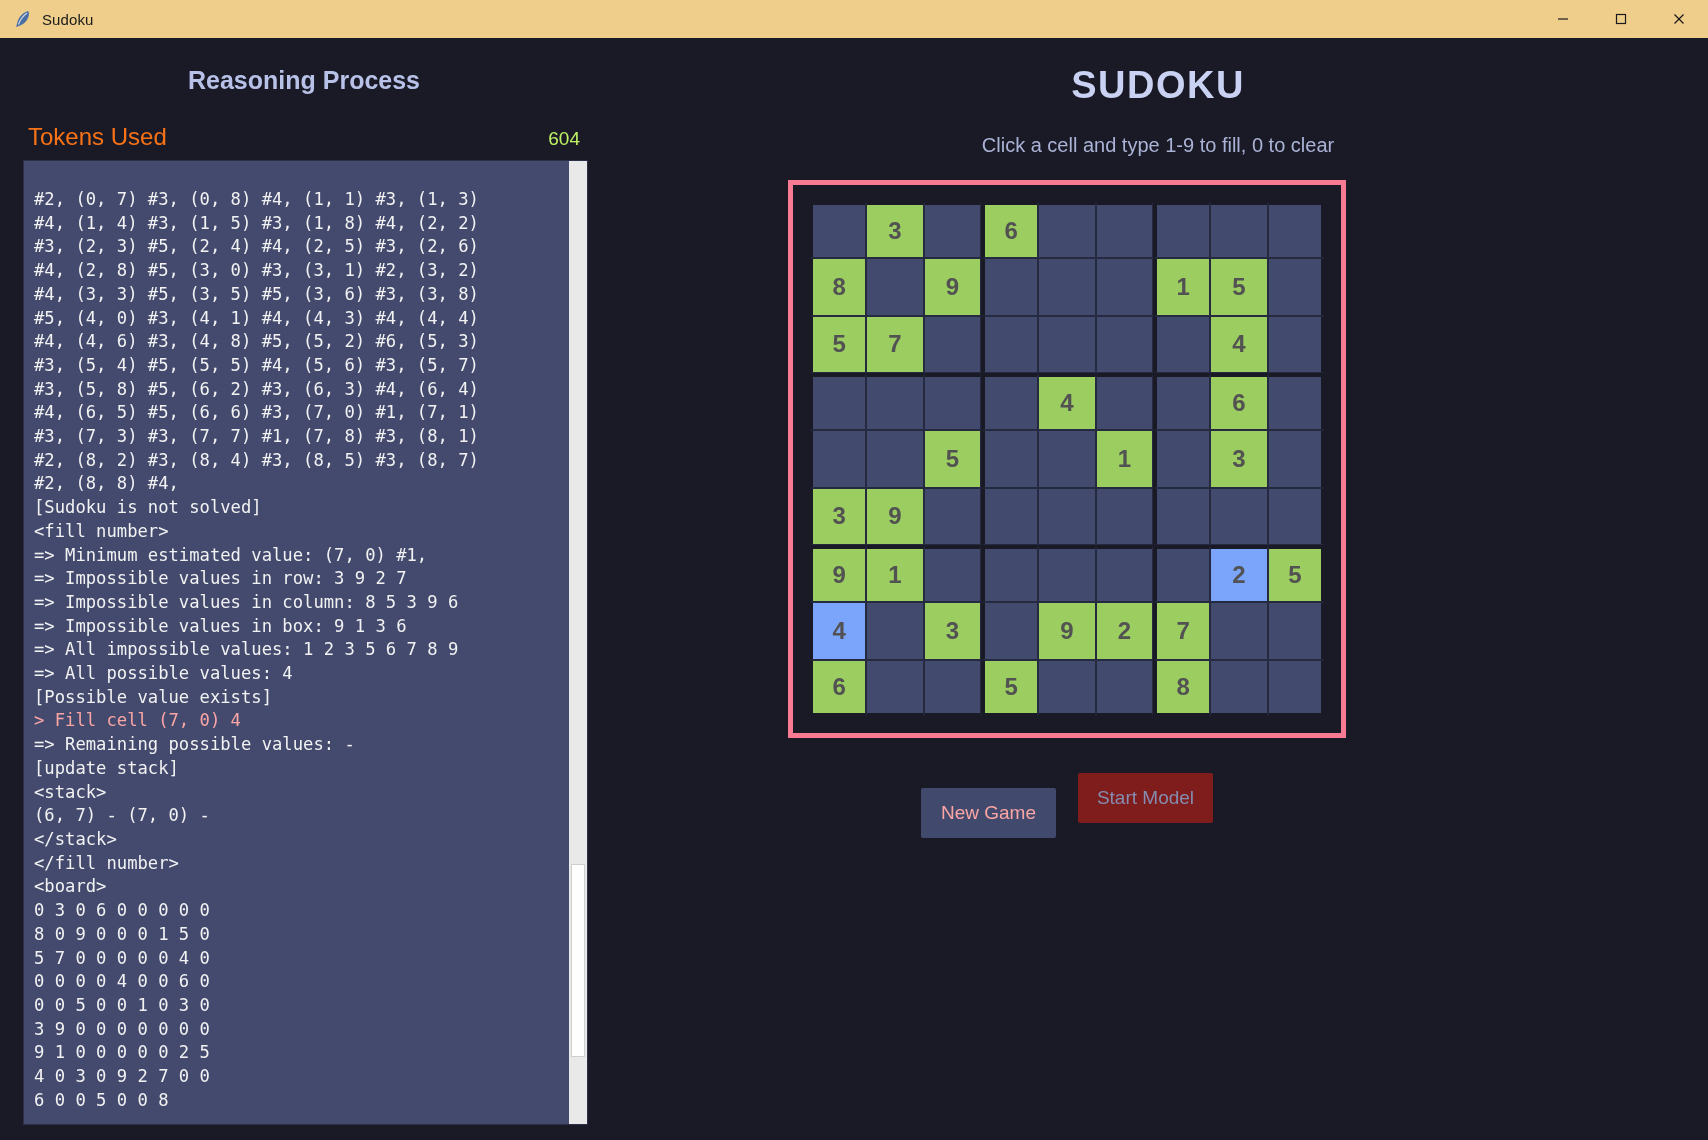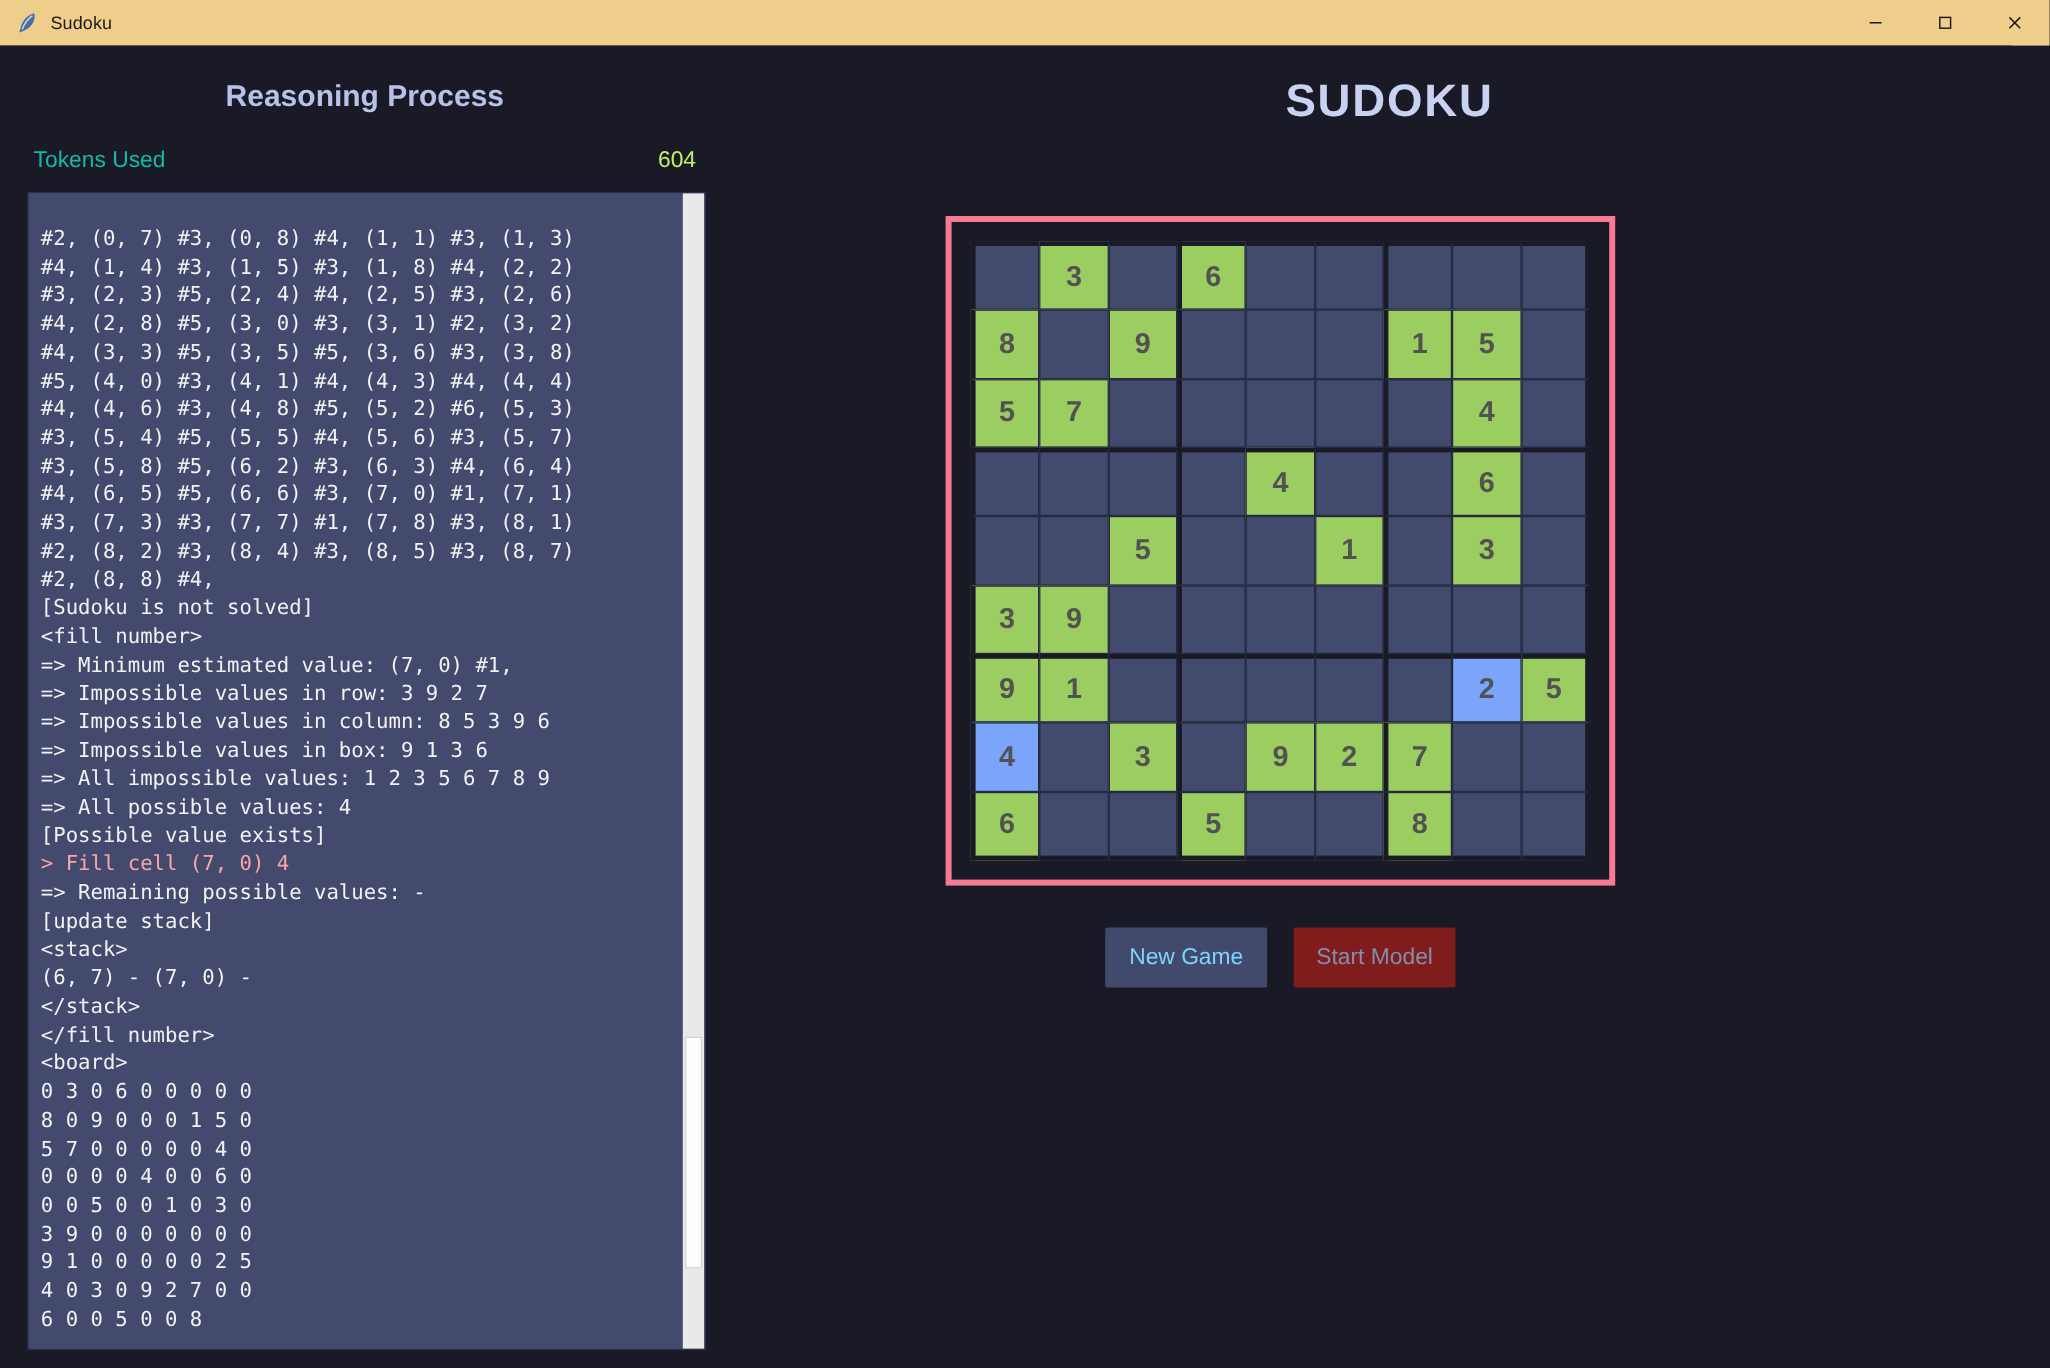--- a/index.html
+++ b/index.html
@@ -45,21 +45,21 @@
   #reasoning-title {
     position: absolute; left: 0; top: 28px; width: 608px;
     text-align: center;
     font-size: 25px; font-weight: bold;
     color: #b8c2e8;
   }
   #tokens-row {
     position: absolute; left: 28px; top: 85px; width: 552px;
     display: flex; justify-content: space-between; align-items: baseline;
   }
-  #tokens-label { font-size: 19px; color: #14b8a6; }
+  #tokens-label { font-size: 24px; color: #f97316; }
   #tokens-value { font-size: 19px; color: #bef264; }
 
   #reasoning-box {
     position: absolute; left: 23px; top: 122px;
     width: 565px; height: 965px;
     background: #434a6e;
     border: 1px solid #2b2f47;
     overflow: hidden;
     display: flex;
   }
@@ -146,21 +146,21 @@
     width: 558px;
     display: flex; justify-content: center; gap: 22px;
   }
   .gbtn {
     width: 135px; height: 50px;
     display: flex; align-items: center; justify-content: center;
     font-size: 19px;
     border: none;
     border-radius: 2px;
   }
-  #new-game-button { background: #414a6c; color: #7dd3fc; }
+  #new-game-button { background: #414a6c; color: #fca5a5; margin-top: 15px; }
   #start-model-button { background: #7f1d1d; color: #848cb0; }
 </style>
 </head>
 <body>
 
 <div id="titlebar">
   <div id="titlebar-left">
     <span id="app-icon">
       <svg width="18" height="20" viewBox="0 0 18 20">
         <path d="M14 2 C8 4 4 9 3 15 L2 18 L5 17 C11 15 15 10 15 4 Z" fill="#4a6fa5"></path>
@@ -238,20 +238,21 @@
 4 0 3 0 9 2 7 0 0
 6 0 0 5 0 0 8</span></div>
       <div id="scrollbar-track">
         <div id="scrollbar-thumb"></div>
       </div>
     </div>
   </div>
 
   <div id="right-pane">
     <div id="sudoku-title">SUDOKU</div>
+    <div id="sudoku-hint">Click a cell and type 1-9 to fill, 0 to clear</div>
 
     <div id="board-frame">
       <div id="board">
           <div class="cell empty bt bl"></div>
           <div class="cell given bt">3</div>
           <div class="cell empty bt"></div>
           <div class="cell given bt bl">6</div>
           <div class="cell empty bt"></div>
           <div class="cell empty bt"></div>
           <div class="cell empty bt bl"></div>

